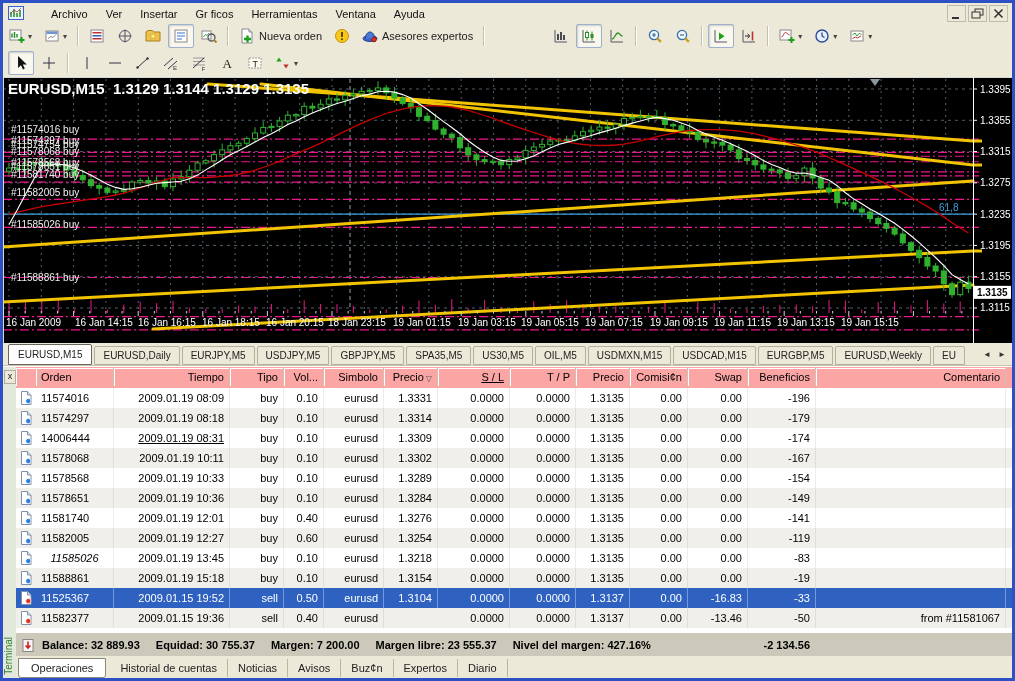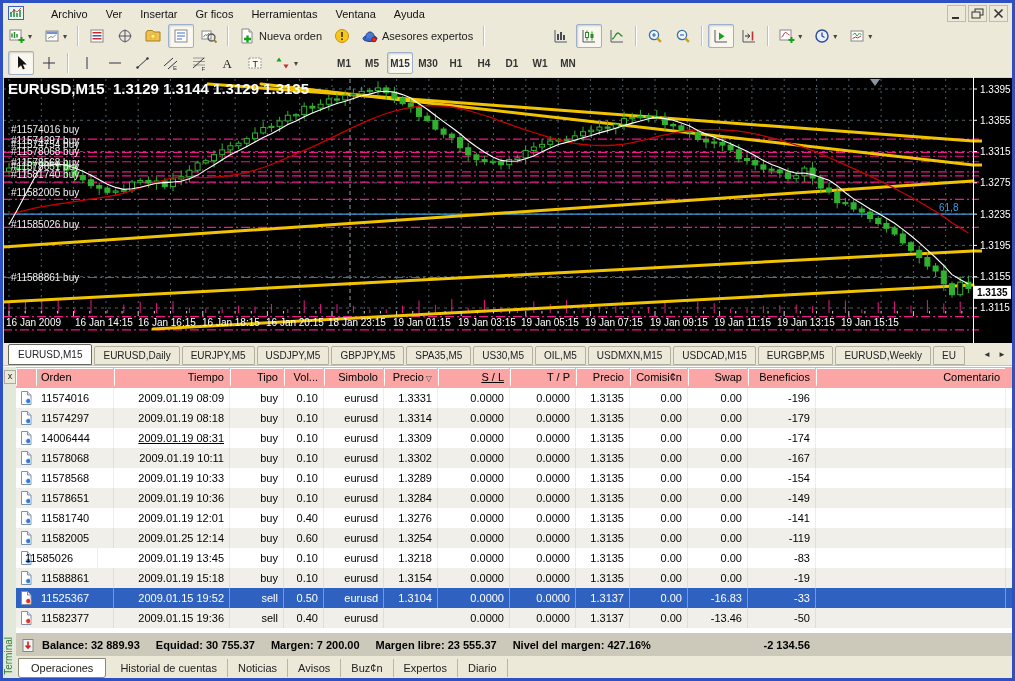--- a/index.html
+++ b/index.html
@@ -387,31 +387,20 @@
         </span>
         <span class="tbtn">
           <span class="ici">
             <svg width="16" height="16" viewBox="0 0 16 16">
               <path d="M4 2.5l2.6 4H1.4z" fill="#18a018"></path>
               <path d="M11 13.5l-2.6-4h5.2z" fill="#c03030"></path>
             </svg>
           </span>
           <span class="dd">▾</span>
         </span>
-      </span>
-    <span id="tfgroup">
-        <span class="tfbtn">M1</span>
-        <span class="tfbtn">M5</span>
-        <span class="tfbtn active">M15</span>
-        <span class="tfbtn">M30</span>
-        <span class="tfbtn">H1</span>
-        <span class="tfbtn">H4</span>
-        <span class="tfbtn">D1</span>
-        <span class="tfbtn">W1</span>
-        <span class="tfbtn">MN</span>
       </span>
   </div>
 
   <div id="chartwrap">
     <svg id="chartsvg" width="1009" height="266">
         <rect x="0" y="0" width="1009" height="266" fill="#000000"></rect>
         <line x1="6" y1="2" x2="6" y2="234" stroke="#50606a" stroke-width="1" stroke-dasharray="2,4"></line>
         <line x1="38.3" y1="2" x2="38.3" y2="234" stroke="#50606a" stroke-width="1" stroke-dasharray="2,4"></line>
         <line x1="70.6" y1="2" x2="70.6" y2="234" stroke="#50606a" stroke-width="1" stroke-dasharray="2,4"></line>
         <line x1="102.89999999999999" y1="2" x2="102.89999999999999" y2="234" stroke="#50606a" stroke-width="1" stroke-dasharray="2,4"></line>
@@ -1079,42 +1068,42 @@
         </div>
         <div class="trow alt" style="top: 140px;">
           <span class="docic">
             <svg width="13" height="14" viewBox="0 0 13 14">
               <path d="M1.5 .5h6l3.5 3.5v9.5h-9.5z" fill="#fff" stroke="#8090a8"></path>
               <path d="M7.5 .5v3.5h3.5" fill="#dde4ee" stroke="#8090a8"></path>
               <circle cx="8.3" cy="10" r="2.6" fill="#2b7cd8" stroke="#fff" stroke-width="0.7"></circle>
             </svg>
           </span>
           <span class="tcell" style="left: 20px; width: 78px; text-align: left;">11582005</span>
-          <span class="tcell" style="left: 98px; width: 116px; text-align: right;">2009.01.25 12:14</span>
+          <span class="tcell" style="left: 98px; width: 116px; text-align: right;">2009.01.19 12:27</span>
           <span class="tcell" style="left: 214px; width: 54px; text-align: right;">buy</span>
           <span class="tcell" style="left: 268px; width: 40px; text-align: right;">0.60</span>
           <span class="tcell" style="left: 308px; width: 60px; text-align: right;">eurusd</span>
           <span class="tcell" style="left: 368px; width: 54px; text-align: right;">1.3254</span>
           <span class="tcell" style="left: 422px; width: 72px; text-align: right;">0.0000</span>
           <span class="tcell" style="left: 494px; width: 66px; text-align: right;">0.0000</span>
           <span class="tcell" style="left: 560px; width: 54px; text-align: right;">1.3135</span>
           <span class="tcell" style="left: 614px; width: 58px; text-align: right;">0.00</span>
           <span class="tcell" style="left: 672px; width: 60px; text-align: right;">0.00</span>
           <span class="tcell" style="left: 732px; width: 68px; text-align: right;">-119</span>
           <span class="tcell" style="left: 800px; width: 190px; text-align: right;"></span>
         </div>
         <div class="trow" style="top: 160px;">
           <span class="docic">
             <svg width="13" height="14" viewBox="0 0 13 14">
               <path d="M1.5 .5h6l3.5 3.5v9.5h-9.5z" fill="#fff" stroke="#8090a8"></path>
               <path d="M7.5 .5v3.5h3.5" fill="#dde4ee" stroke="#8090a8"></path>
               <circle cx="8.3" cy="10" r="2.6" fill="#2b7cd8" stroke="#fff" stroke-width="0.7"></circle>
             </svg>
           </span>
-          <span class="tcell" style="left: 4px; width: 78px; text-align: left;">11585026</span>
+          <span class="tcell" style="left: 20px; width: 78px; text-align: center; font-style: italic;">11585026</span>
           <span class="tcell" style="left: 98px; width: 116px; text-align: right;">2009.01.19 13:45</span>
           <span class="tcell" style="left: 214px; width: 54px; text-align: right;">buy</span>
           <span class="tcell" style="left: 268px; width: 40px; text-align: right;">0.10</span>
           <span class="tcell" style="left: 308px; width: 60px; text-align: right;">eurusd</span>
           <span class="tcell" style="left: 368px; width: 54px; text-align: right;">1.3218</span>
           <span class="tcell" style="left: 422px; width: 72px; text-align: right;">0.0000</span>
           <span class="tcell" style="left: 494px; width: 66px; text-align: right;">0.0000</span>
           <span class="tcell" style="left: 560px; width: 54px; text-align: right;">1.3135</span>
           <span class="tcell" style="left: 614px; width: 58px; text-align: right;">0.00</span>
           <span class="tcell" style="left: 672px; width: 60px; text-align: right;">0.00</span>
@@ -1178,20 +1167,21 @@
           <span class="tcell" style="left: 214px; width: 54px; text-align: right;">sell</span>
           <span class="tcell" style="left: 268px; width: 40px; text-align: right;">0.40</span>
           <span class="tcell" style="left: 308px; width: 60px; text-align: right;">eurusd</span>
           <span class="tcell" style="left: 368px; width: 54px; text-align: right; margin-top: 32px;">1.3087</span>
           <span class="tcell" style="left: 422px; width: 72px; text-align: right;">0.0000</span>
           <span class="tcell" style="left: 494px; width: 66px; text-align: right;">0.0000</span>
           <span class="tcell" style="left: 560px; width: 54px; text-align: right;">1.3137</span>
           <span class="tcell" style="left: 614px; width: 58px; text-align: right;">0.00</span>
           <span class="tcell" style="left: 672px; width: 60px; text-align: right;">-13.46</span>
           <span class="tcell" style="left: 732px; width: 68px; text-align: right;">-50</span>
+          <span class="tcell" style="left: 800px; width: 190px; text-align: right;">from #11581067</span>
         </div>
       </div>
     <div id="balancebar">
       <span id="balicon">
           <svg width="15" height="15" viewBox="0 0 15 15">
             <rect x="2" y="1.5" width="10" height="12" fill="#f4f4f4" stroke="#888"></rect>
             <path d="M7 3.5v6M4.6 7.5L7 10l2.4-2.5" stroke="#d02020" stroke-width="1.6" fill="none"></path>
           </svg>
         </span>
       <span class="balitem">Balance: 32 889.93</span>

